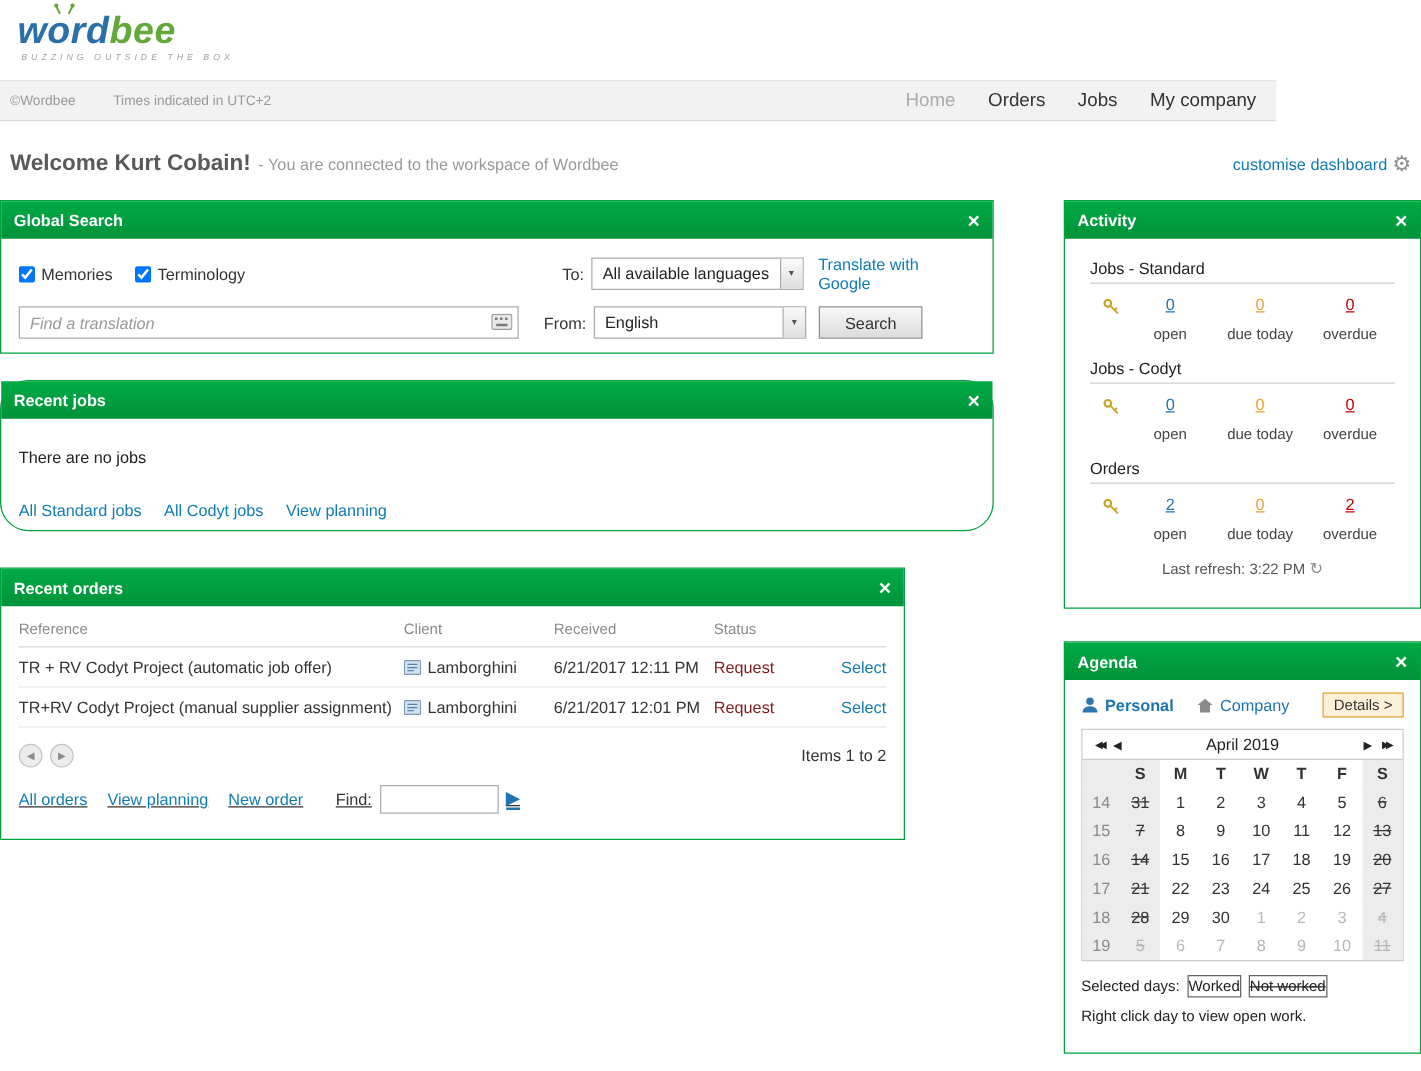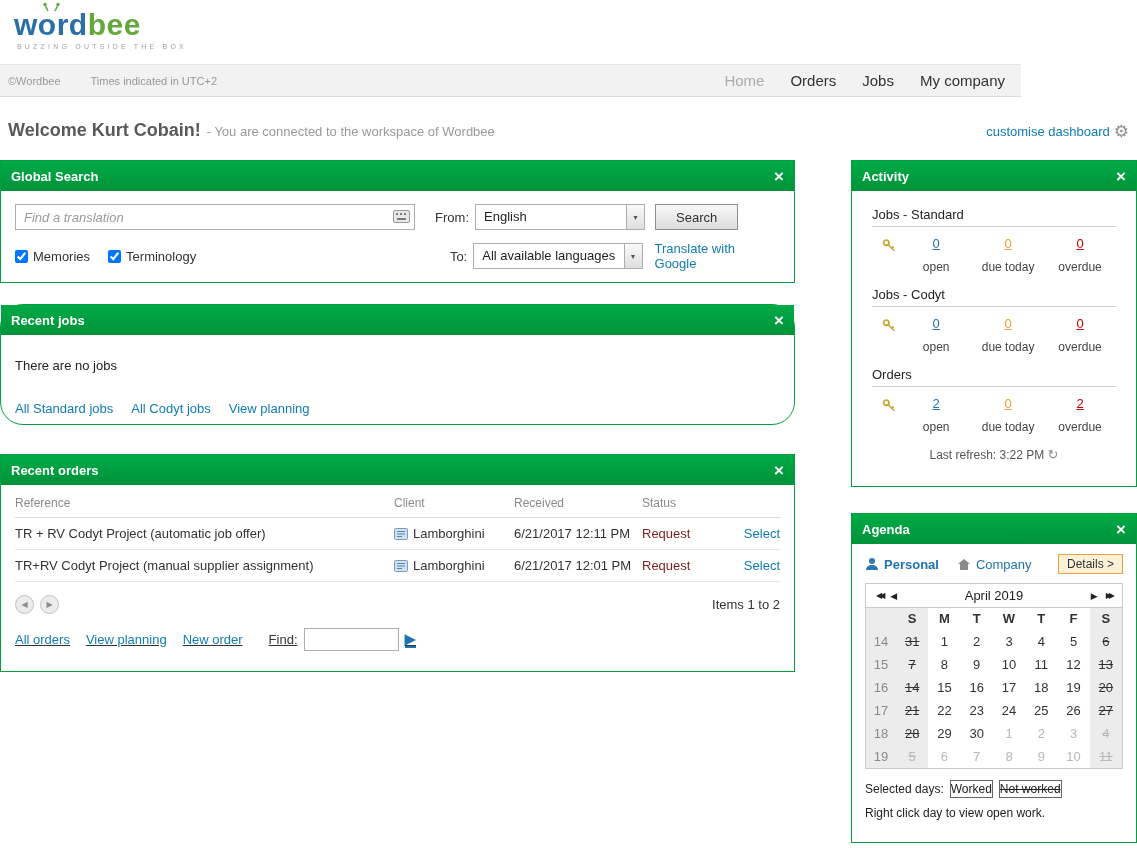--- a/index.html
+++ b/index.html
@@ -10,21 +10,21 @@
     font-size: 13px;
     color: #333;
     background: #fff;
     position: relative;
     overflow: hidden;
   }
   a { text-decoration: none; cursor: pointer; }
   .blue-link { color: #0F7CB5; }
 
   
-  .logo-area { position:absolute; left:14px; top:8px; }
+  .logo-area { position:absolute; left:14px; top:8px;font-style:italic; }
   .logo-text { position:relative; font-size:30px; font-weight:bold; letter-spacing:0.5px; }
   .logo-word { color:#2B6FA8; }
   .logo-bee { color:#64A83C; }
   .logo-antennae { position:absolute; left:29px; top:-6px; }
   .logo-tagline { font-size:7px; color:#9AA4AA; letter-spacing:3.2px; margin-top:1px; padding-left:3px; }
 
   
   .topnav {
     position:absolute; left:0; top:64px; width:1021px; height:33px;
     background:#F2F2F2; border-top:1px solid #E3E3E3; border-bottom:1px solid #DCDCDC;
@@ -47,21 +47,21 @@
   .panel-header {
     height:30px; background:linear-gradient(#00AB46,#00923A);
     display:flex; align-items:center; justify-content:space-between;
     padding:0 10px; color:#fff;
   }
   .panel-title { font-size:13px; font-weight:bold; color:#fff; }
   .panel-close { color:#fff; font-size:17px; font-weight:bold; line-height:1; cursor:pointer; }
 
   #panel-global   { left:0;   top:160px; width:795px; height:123px; }
   #panel-jobs     { left:0;   top:304px; width:795px; height:121px;border-radius:23px; }
-  #panel-orders   { left:0;   top:454px; width:795px; height:218px; }
+  #panel-orders   { left:0;   top:454px; width:724px; height:218px; }
   #panel-activity { left:851px; top:160px; width:286px; height:327px; }
   #panel-agenda   { left:851px; top:513px; width:286px; height:330px; }
 
   
   .gs-content { padding:13px 14px; }
   .gs-row { display:flex; align-items:center; }
   .gs-row + .gs-row { margin-top:11px; }
   .input-wrap { position:relative; width:400px; }
   .input-wrap input {
     width:100%; height:26px; border:1px solid #ABADB3; padding:2px 26px 2px 8px;
@@ -195,56 +195,56 @@
   </span>
 </div>
 
 <div class="panel" id="panel-global">
   <div class="panel-header">
     <span class="panel-title">Global Search</span>
     <span class="panel-close">×</span>
   </div>
   <div class="gs-content">
     <div class="gs-row">
+      <div class="checks">
+        <label class="check">
+          <input type="checkbox" checked="" style="">
+          <span>Memories</span>
+        </label>
+        <label class="check">
+          <input type="checkbox" checked="" style="">
+          <span>Terminology</span>
+        </label>
+      </div>
+      <span class="field-label">To:</span>
+      <div class="select">
+        <span class="sel-text">All available languages</span>
+        <span class="sel-arrow">▼</span>
+      </div>
+      <a class="google-link">Translate with Google</a>
+    </div>
+    <div class="gs-row">
       <div class="input-wrap">
         <input type="text" placeholder="Find a translation" style="">
         <svg class="kbd-icon" width="17" height="13" viewBox="0 0 17 13">
           <rect x="0.5" y="0.5" width="16" height="12" rx="1.5" fill="#E8E8E8" stroke="#9A9A9A"></rect>
           <g fill="#7A7A7A">
               <rect x="3" y="3" width="2" height="2"></rect>
               <rect x="7" y="3" width="2" height="2"></rect>
               <rect x="11" y="3" width="2" height="2"></rect>
               <rect x="4" y="8" width="9" height="2"></rect>
             </g>
         </svg>
       </div>
       <span class="field-label">From:</span>
       <div class="select">
         <span class="sel-text">English</span>
         <span class="sel-arrow">▼</span>
       </div>
       <button class="search-btn">Search</button>
-    </div>
-    <div class="gs-row">
-      <div class="checks">
-        <label class="check">
-          <input type="checkbox" checked="" style="">
-          <span>Memories</span>
-        </label>
-        <label class="check">
-          <input type="checkbox" checked="" style="">
-          <span>Terminology</span>
-        </label>
-      </div>
-      <span class="field-label">To:</span>
-      <div class="select">
-        <span class="sel-text">All available languages</span>
-        <span class="sel-arrow">▼</span>
-      </div>
-      <a class="google-link">Translate with Google</a>
     </div>
   </div>
 </div>
 
 <div class="panel" id="panel-jobs">
   <div class="panel-header">
     <span class="panel-title">Recent jobs</span>
     <span class="panel-close">×</span>
   </div>
   <div class="rj-content">

